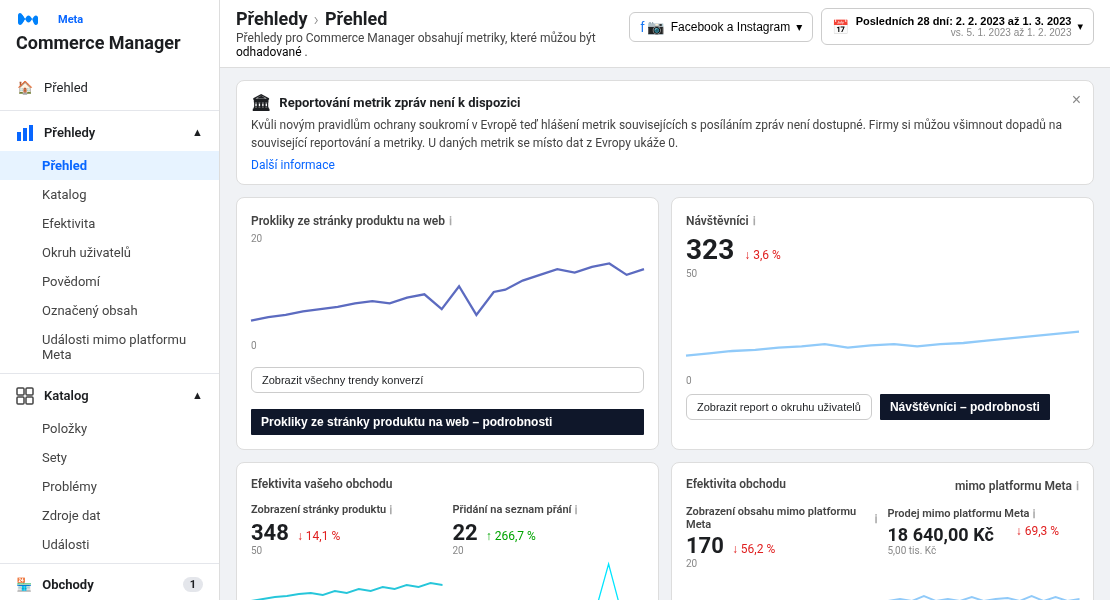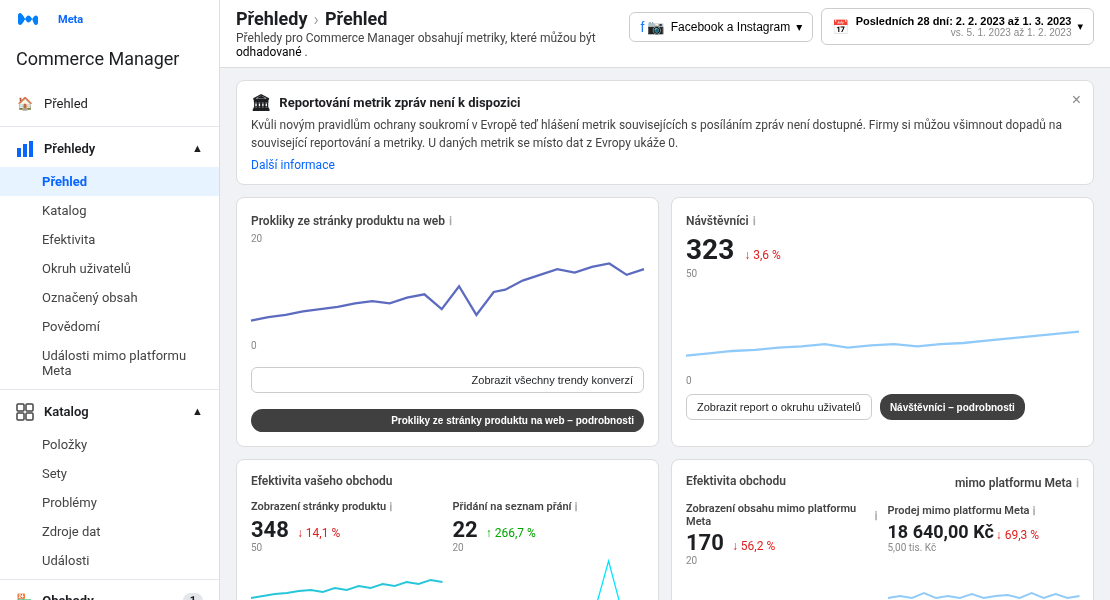--- a/index.html
+++ b/index.html
@@ -1,23 +1,23 @@
 <!DOCTYPE html>
 <html><head>
   <meta charset="utf-8">
   <style>
     * { box-sizing: border-box; margin: 0; padding: 0; }
     body { font-family: -apple-system, BlinkMacSystemFont, 'Segoe UI', Roboto, sans-serif; font-size: 13px; color: #1c1e21; background: #f0f2f5; display: flex; height: 600px; overflow: hidden; }
 
     
     .sidebar { width: 220px; background: #fff; border-right: 1px solid #ddd; display: flex; flex-direction: column; flex-shrink: 0; overflow-y: auto; }
     .sidebar-header { padding: 12px 16px 8px; }
-    .meta-logo { display: flex; align-items: center; gap: 6px; margin-bottom: 22px; }
+    .meta-logo { display: flex; align-items: center; gap: 6px; margin-bottom: 6px; }
     .meta-logo svg { width: 36px; height: 14px; }
-    .sidebar-title { font-size: 18px; font-weight: 400; color: #1c1e21; line-height: 1.2; }
+    .sidebar-title { font-size: 18px; font-weight: 700; color: #1c1e21; line-height: 1.2; }
     .sidebar-nav { padding: 8px 0; flex: 1; }
     .nav-item { display: flex; align-items: center; gap: 10px; padding: 9px 16px; cursor: pointer; color: #1c1e21; font-size: 13px; border-radius: 0; }
     .nav-item.section-header { font-weight: 600; font-size: 13px; }
     .nav-item .icon { width: 18px; height: 18px; display: flex; align-items: center; justify-content: center; flex-shrink: 0; }
     .nav-item .chevron { margin-left: auto; font-size: 11px; }
     .nav-sub-item { padding: 7px 16px 7px 42px; cursor: pointer; color: #444; font-size: 13px; }
     .nav-section-label { display: flex; align-items: center; justify-content: space-between; padding: 9px 16px; font-weight: 700; font-size: 13px; cursor: pointer; }
     .nav-section-label .count-badge { background: #e4e6eb; border-radius: 10px; padding: 1px 7px; font-size: 11px; }
     .divider { height: 1px; background: #e4e6eb; margin: 4px 0; }
 
@@ -51,22 +51,22 @@
     .card { background: #fff; border: 1px solid #ddd; border-radius: 8px; padding: 14px; }
     .card-title { font-size: 12px; font-weight: 600; color: #444; margin-bottom: 4px; display: flex; align-items: center; gap: 4px; }
     .info-icon { color: #aaa; font-size: 12px; cursor: pointer; }
     .card-value { font-size: 28px; font-weight: 700; margin-bottom: 2px; }
     .card-delta { font-size: 12px; display: inline-flex; align-items: center; gap: 3px; }
     .delta-down { color: #e02020; }
     .delta-up { color: #00a400; }
     .chart-area { height: 80px; margin: 8px 0; position: relative; }
     .card-actions { display: flex; gap: 8px; flex-wrap: wrap; margin-top: 8px; }
     .btn-secondary { background: #fff; border: 1px solid #ccc; border-radius: 6px; padding: 6px 10px; font-size: 11px; cursor: pointer; color: #1c1e21; }
-    .btn-primary { background: #404040; border: none; border-radius: 12px; padding: 6px 10px; font-size: 10px; cursor: pointer; color: #fff; font-weight: 600; }
-    .card-btn-full { display: block; width: 100%; text-align: right; margin-top: 8px; }
+    .btn-primary { background: #0f172a; border: none; border-radius: 1px; padding: 6px 10px; font-size: 12px; cursor: pointer; color: #fff; font-weight: 600; }
+    .card-btn-full { display: block; width: 100%; text-align: left; margin-top: 8px; }
 
     
     .sub-metrics { display: grid; grid-template-columns: 1fr 1fr; gap: 10px; margin-bottom: 6px; }
     .sub-metric-title { font-size: 11px; color: #444; font-weight: 600; margin-bottom: 2px; display: flex; align-items: center; gap: 3px; }
     .sub-metric-value { font-size: 22px; font-weight: 700; }
     .sub-chart { height: 55px; position: relative; }
 
     svg.sparkline { width: 100%; height: 100%; overflow: visible; }
 
     .top-bar-flex { display: flex; align-items: flex-start; justify-content: space-between; width: 100%; }
@@ -104,22 +104,22 @@
             <rect x="13" y="1" width="4" height="16" fill="#0866ff"></rect>
           </svg>
       </span>
       <span>Přehledy</span>
       <span class="chevron">▲</span>
     </div>
     <div class="nav-sub-item active" style="background:#e7f3ff;color:#0866ff;font-weight:700;">Přehled</div>
     <div class="nav-sub-item">Katalog</div>
     <div class="nav-sub-item">Efektivita</div>
     <div class="nav-sub-item">Okruh uživatelů</div>
+    <div class="nav-sub-item">Povědomí</div>
     <div class="nav-sub-item">Označený obsah</div>
-    <div class="nav-sub-item">Povědomí</div>
     <div class="nav-sub-item">Události mimo platformu Meta</div>
 
     <div class="divider"></div>
 
     <div class="nav-item section-header">
       <span class="icon">
         <svg width="18" height="18" viewBox="0 0 18 18" fill="none">
             <rect x="1" y="1" width="7" height="7" rx="1" stroke="#444" stroke-width="1.5" fill="none"></rect>
             <rect x="10" y="1" width="7" height="7" rx="1" stroke="#444" stroke-width="1.5" fill="none"></rect>
             <rect x="1" y="10" width="7" height="7" rx="1" stroke="#444" stroke-width="1.5" fill="none"></rect>
@@ -304,21 +304,21 @@
               <div class="card-delta delta-down">↓ 56,2 %</div>
             </div>
             <div style="font-size:10px;color:#888;">20</div>
 
           </div>
           <div>
             <div class="sub-metric-title">
               <span>Prodej mimo platformu Meta</span>
               <span class="info-icon">ℹ</span>
             </div>
-            <div style="display:flex;align-items:flex-end;gap:2px;flex-wrap:wrap;">
+            <div style="display:flex;align-items:flex-start;gap:22px;flex-wrap:wrap;">
               <div class="sub-metric-value" style="font-size:18px;">18 640,00 Kč</div>
               <div class="card-delta delta-down">↓ 69,3 %</div>
             </div>
             <div style="font-size:10px;color:#888;">5,00 tis. Kč</div>
             <div class="sub-chart">
               <svg class="sparkline" viewBox="0 0 320 55" preserveAspectRatio="none">
                 <polyline points="0,45 20,43 40,45 60,40 80,45 100,43 120,45 140,41 160,45 180,43 200,42 220,45 240,40 260,45 280,41 300,45 320,43" fill="none" stroke="#90caf9" stroke-width="2"></polyline>
               </svg>
             </div>
 

